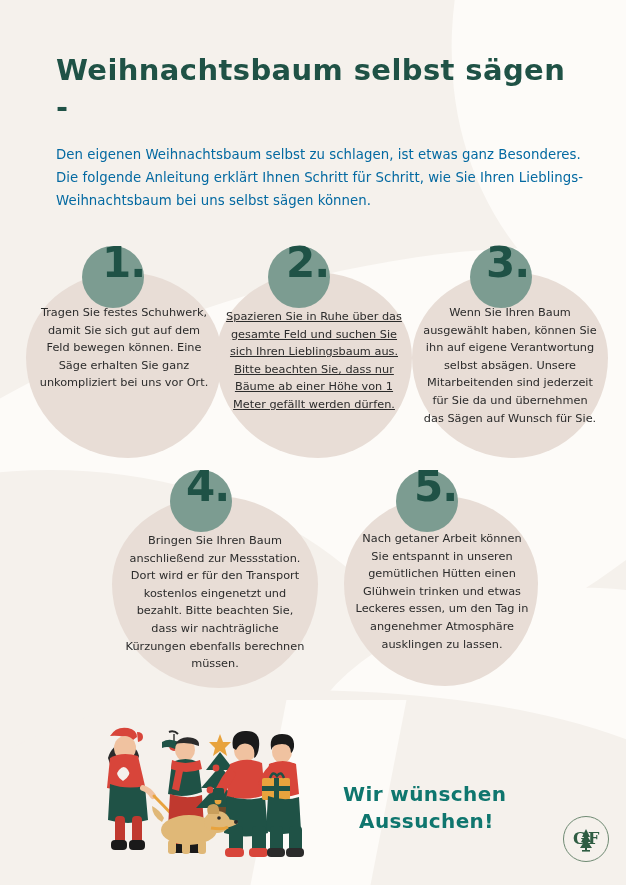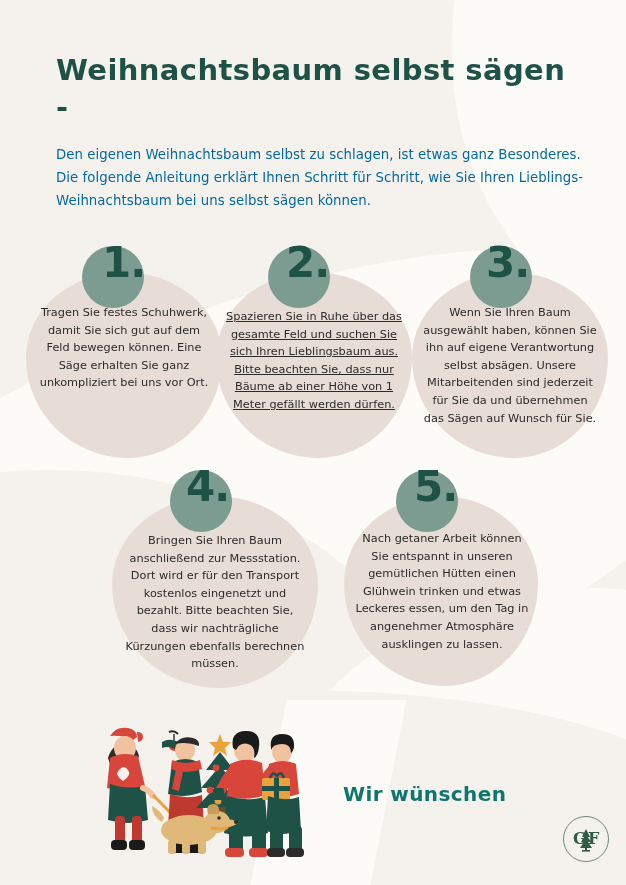--- a/index.html
+++ b/index.html
@@ -351,20 +351,21 @@
         <rect x="84" y="128" width="8" height="14" rx="3" fill="#e0b877"></rect>
         <rect x="98" y="128" width="8" height="14" rx="3" fill="#e0b877"></rect>
         <rect x="114" y="128" width="8" height="14" rx="3" fill="#e0b877"></rect>
         <path d="M78 110 q-10 -6 -10 -16 q8 4 12 12z" fill="#e0b877"></path>
       </g>
     </svg>
   </div>
 
   <div class="closing">
     <div class="l1">Wir wünschen</div>
+    <div class="l3">Aussuchen!</div>
   </div>
 
   <div class="logo">
     <svg viewBox="0 0 44 44" width="44" height="44" xmlns="http://www.w3.org/2000/svg">
       <text x="9" y="27" font-family="DejaVu Serif, serif" font-size="16" font-weight="bold" fill="#2f5d43">G</text>
       <text x="24" y="27" font-family="DejaVu Serif, serif" font-size="16" font-weight="bold" fill="#2f5d43">F</text>
       <path d="M22 12 l4 8 h-8z M22 17 l5 8 h-10z M22 22 l6 9 h-12z" fill="#2f5d43"></path>
       <rect x="21" y="30" width="2" height="3" fill="#2f5d43"></rect>
       <rect x="18" y="33" width="8" height="1.6" fill="#2f5d43"></rect>
     </svg>

